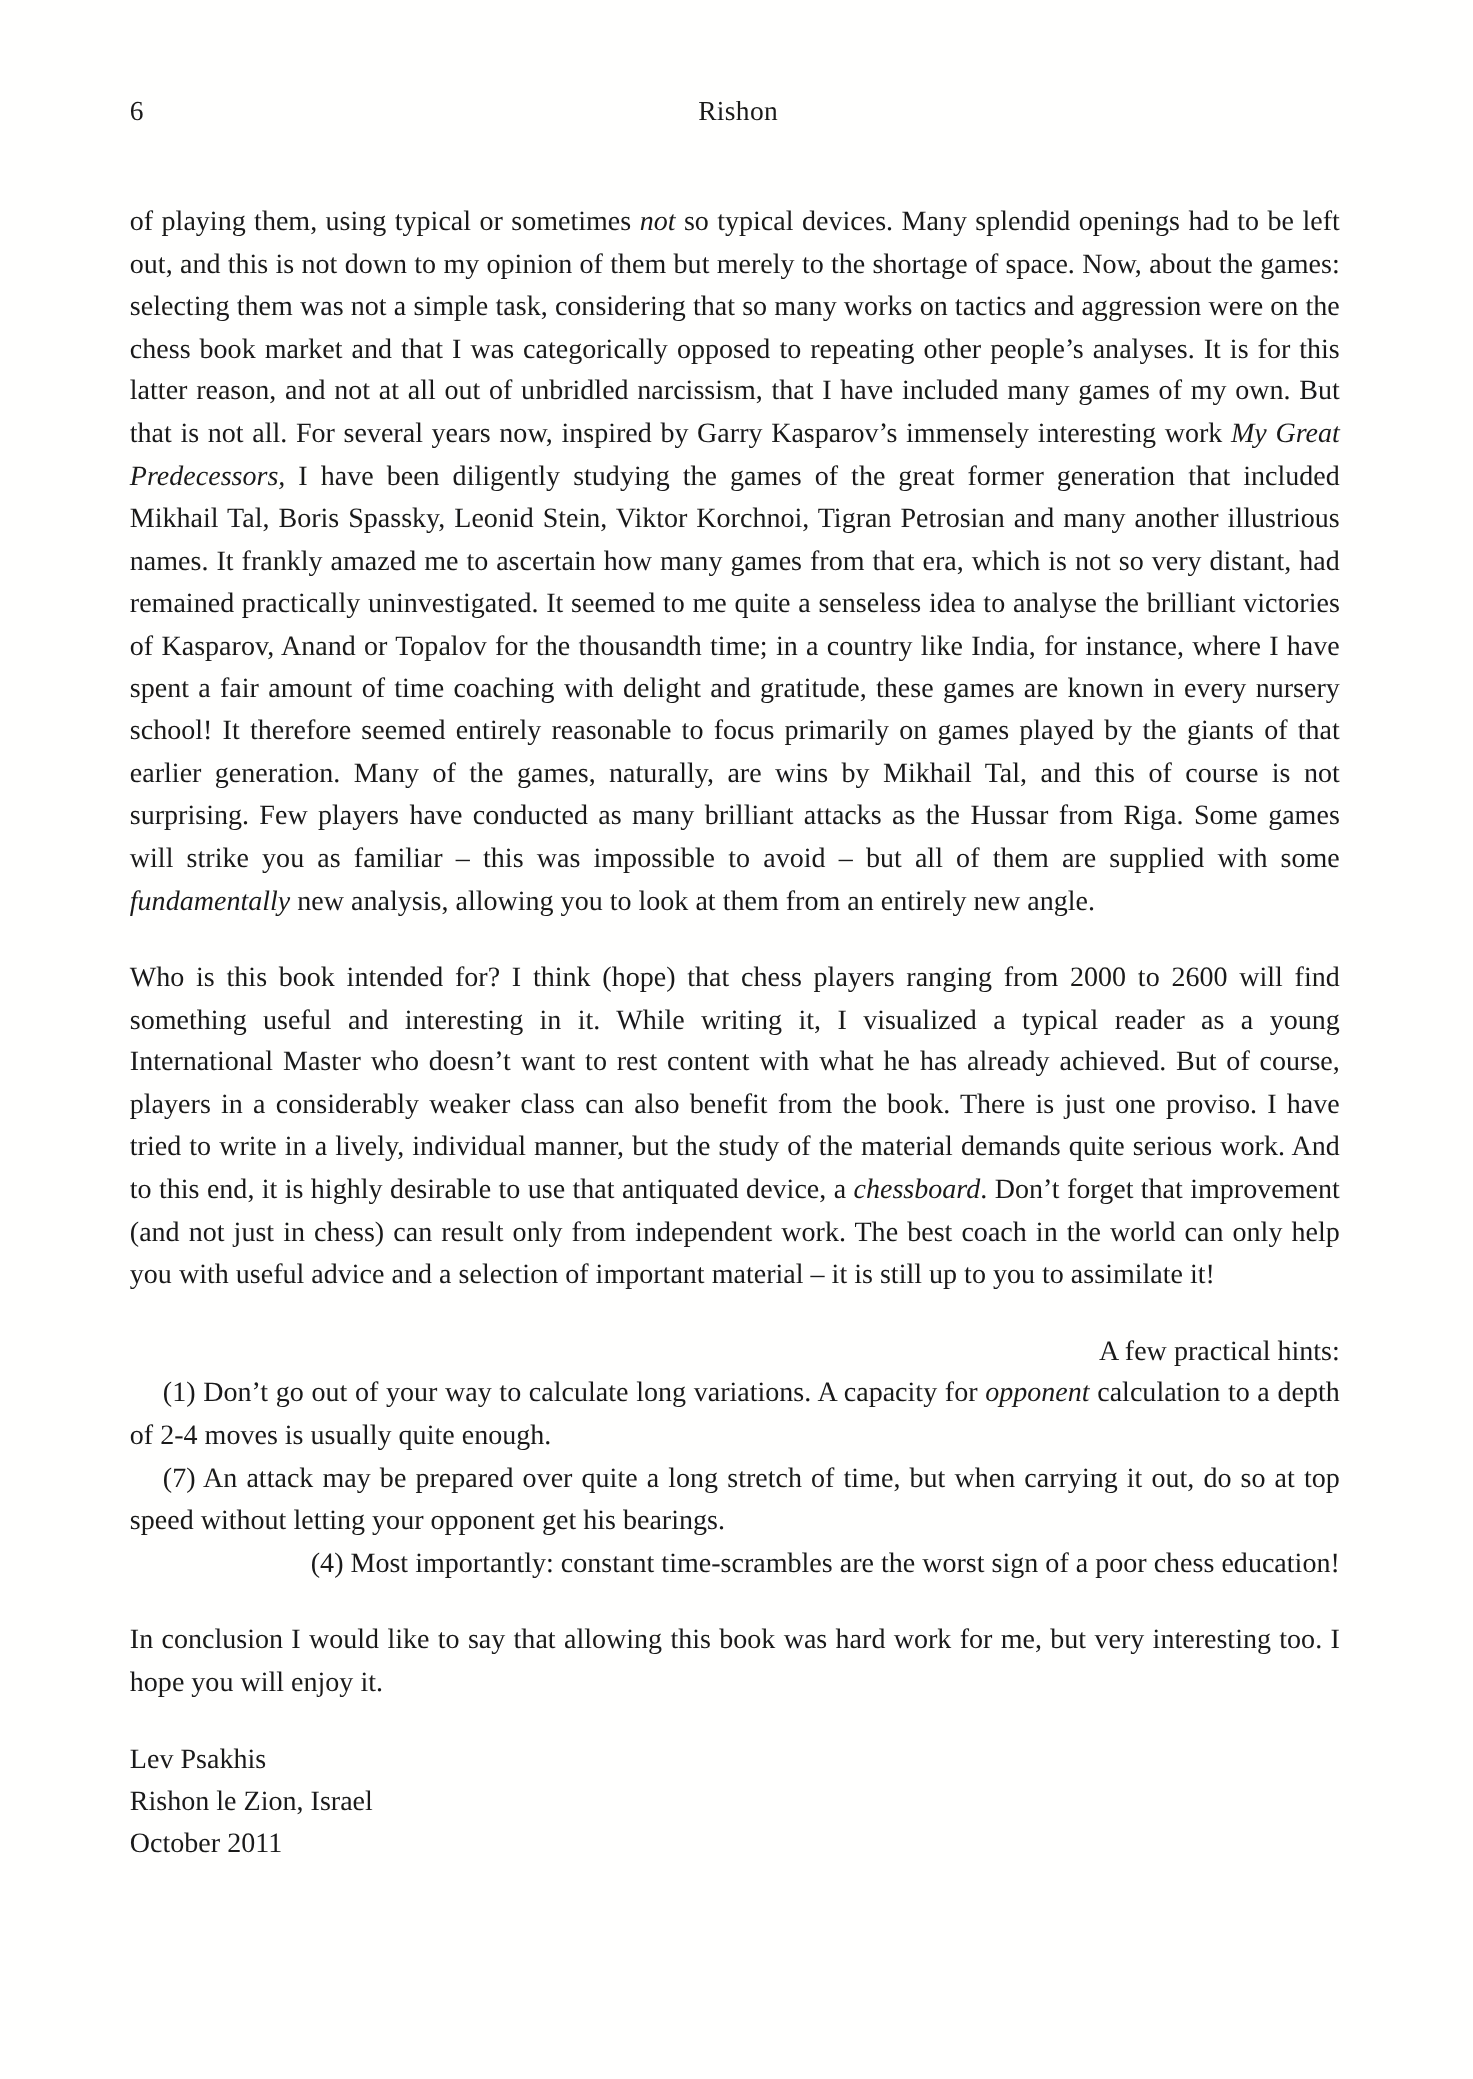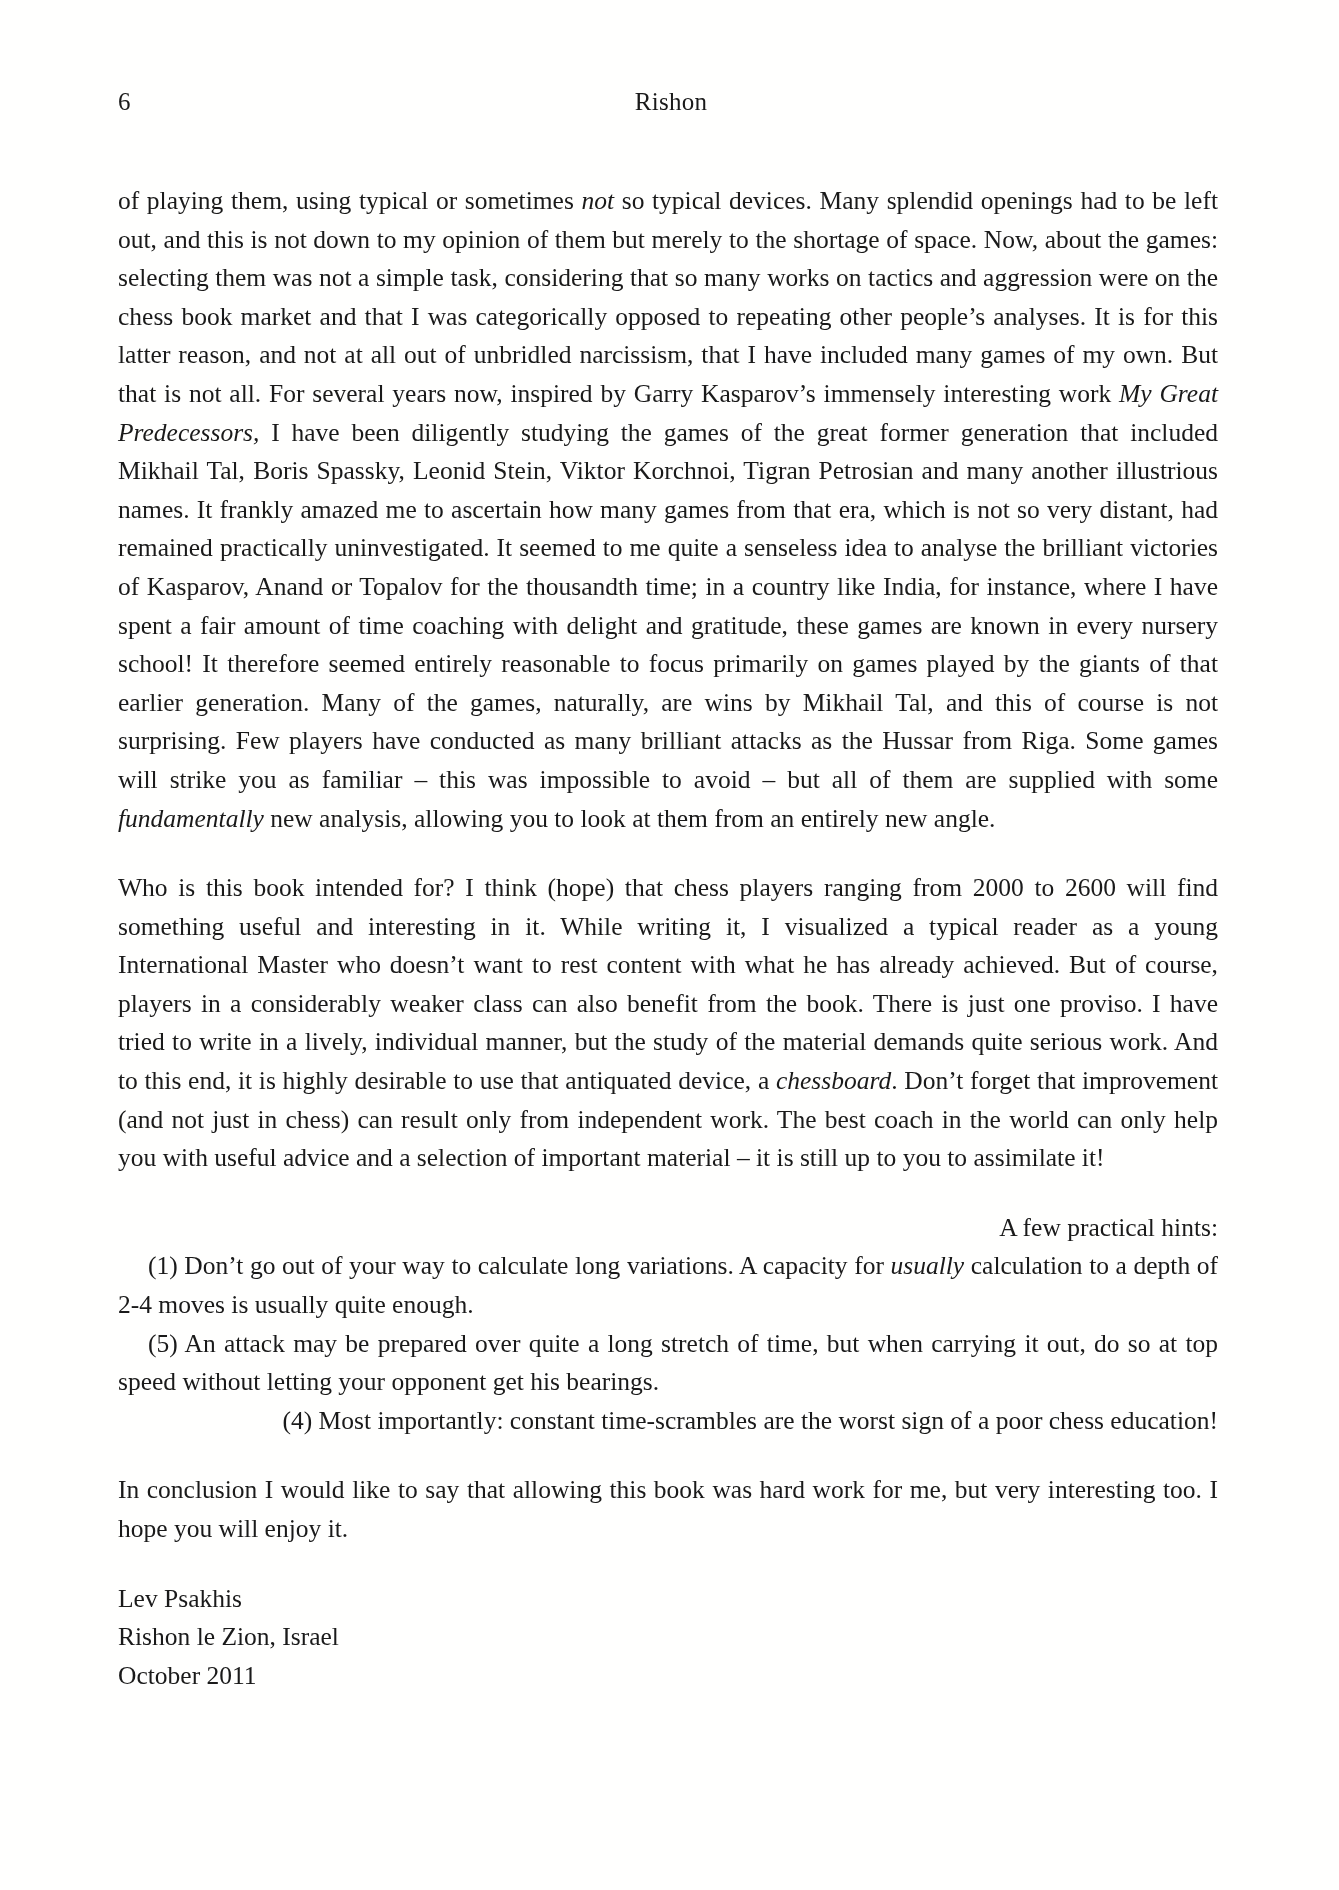--- a/index.html
+++ b/index.html
@@ -87,22 +87,22 @@
     </div>
 
     <div class="body-text">
 
       <p>of playing them, using typical or sometimes <i>not</i> so typical devices. Many splendid openings had to be left out, and this is not down to my opinion of them but merely to the shortage of space. Now, about the games: selecting them was not a simple task, considering that so many works on tactics and aggression were on the chess book market and that I was categorically opposed to repeating other people’s analyses. It is for this latter reason, and not at all out of unbridled narcissism, that I have included many games of my own. But that is not all. For several years now, inspired by Garry Kasparov’s immensely interesting work <i>My Great Predecessors,</i> I have been diligently studying the games of the great former generation that included Mikhail Tal, Boris Spassky, Leonid Stein, Viktor Korchnoi, Tigran Petrosian and many another illustrious names. It frankly amazed me to ascertain how many games from that era, which is not so very distant, had remained practically uninvestigated. It seemed to me quite a senseless idea to analyse the brilliant victories of Kasparov, Anand or Topalov for the thousandth time; in a country like India, for instance, where I have spent a fair amount of time coaching with delight and gratitude, these games are known in every nursery school! It therefore seemed entirely reasonable to focus primarily on games played by the giants of that earlier generation. Many of the games, naturally, are wins by Mikhail Tal, and this of course is not surprising. Few players have conducted as many brilliant attacks as the Hussar from Riga. Some games will strike you as familiar – this was impossible to avoid – but all of them are supplied with some <i>fundamentally</i> new analysis, allowing you to look at them from an entirely new angle.</p>
 
       <p class="gap">Who is this book intended for? I think (hope) that chess players ranging from 2000 to 2600 will find something useful and interesting in it. While writing it, I visualized a typical reader as a young International Master who doesn’t want to rest content with what he has already achieved. But of course, players in a considerably weaker class can also benefit from the book. There is just one proviso. I have tried to write in a lively, individual manner, but the study of the material demands quite serious work. And to this end, it is highly desirable to use that antiquated device, a <i>chessboard</i>. Don’t forget that improvement (and not just in chess) can result only from independent work. The best coach in the world can only help you with useful advice and a selection of important material – it is still up to you to assimilate it!</p>
 
       <p class="gap nojust">A few practical hints:</p>
 
-      <p class="indented">(1) Don’t go out of your way to calculate long variations. A capacity for <i>usually</i> calculation to a depth of 2-4 moves is usually quite enough.</p>
-      <p class="indented">(5) An attack may be prepared over quite a long stretch of time, but when carrying it out, do so at top speed without letting your opponent get his bearings.</p>
+      <p class="indented">(1) Don’t go out of your way to calculate long variations. A capacity for <i>opponent</i> calculation to a depth of 2-4 moves is usually quite enough.</p>
+      <p class="indented">(7) An attack may be prepared over quite a long stretch of time, but when carrying it out, do so at top speed without letting your opponent get his bearings.</p>
       <p class="indented nojust">(4) Most importantly: constant time-scrambles are the worst sign of a poor chess education!</p>
 
       <p class="gap">In conclusion I would like to say that allowing this book was hard work for me, but very interesting too. I hope you will enjoy it.</p>
 
       <div class="sig">
         <div>Lev Psakhis</div>
         <div>Rishon le Zion, Israel</div>
         <div>October 2011</div>
       </div>
 

